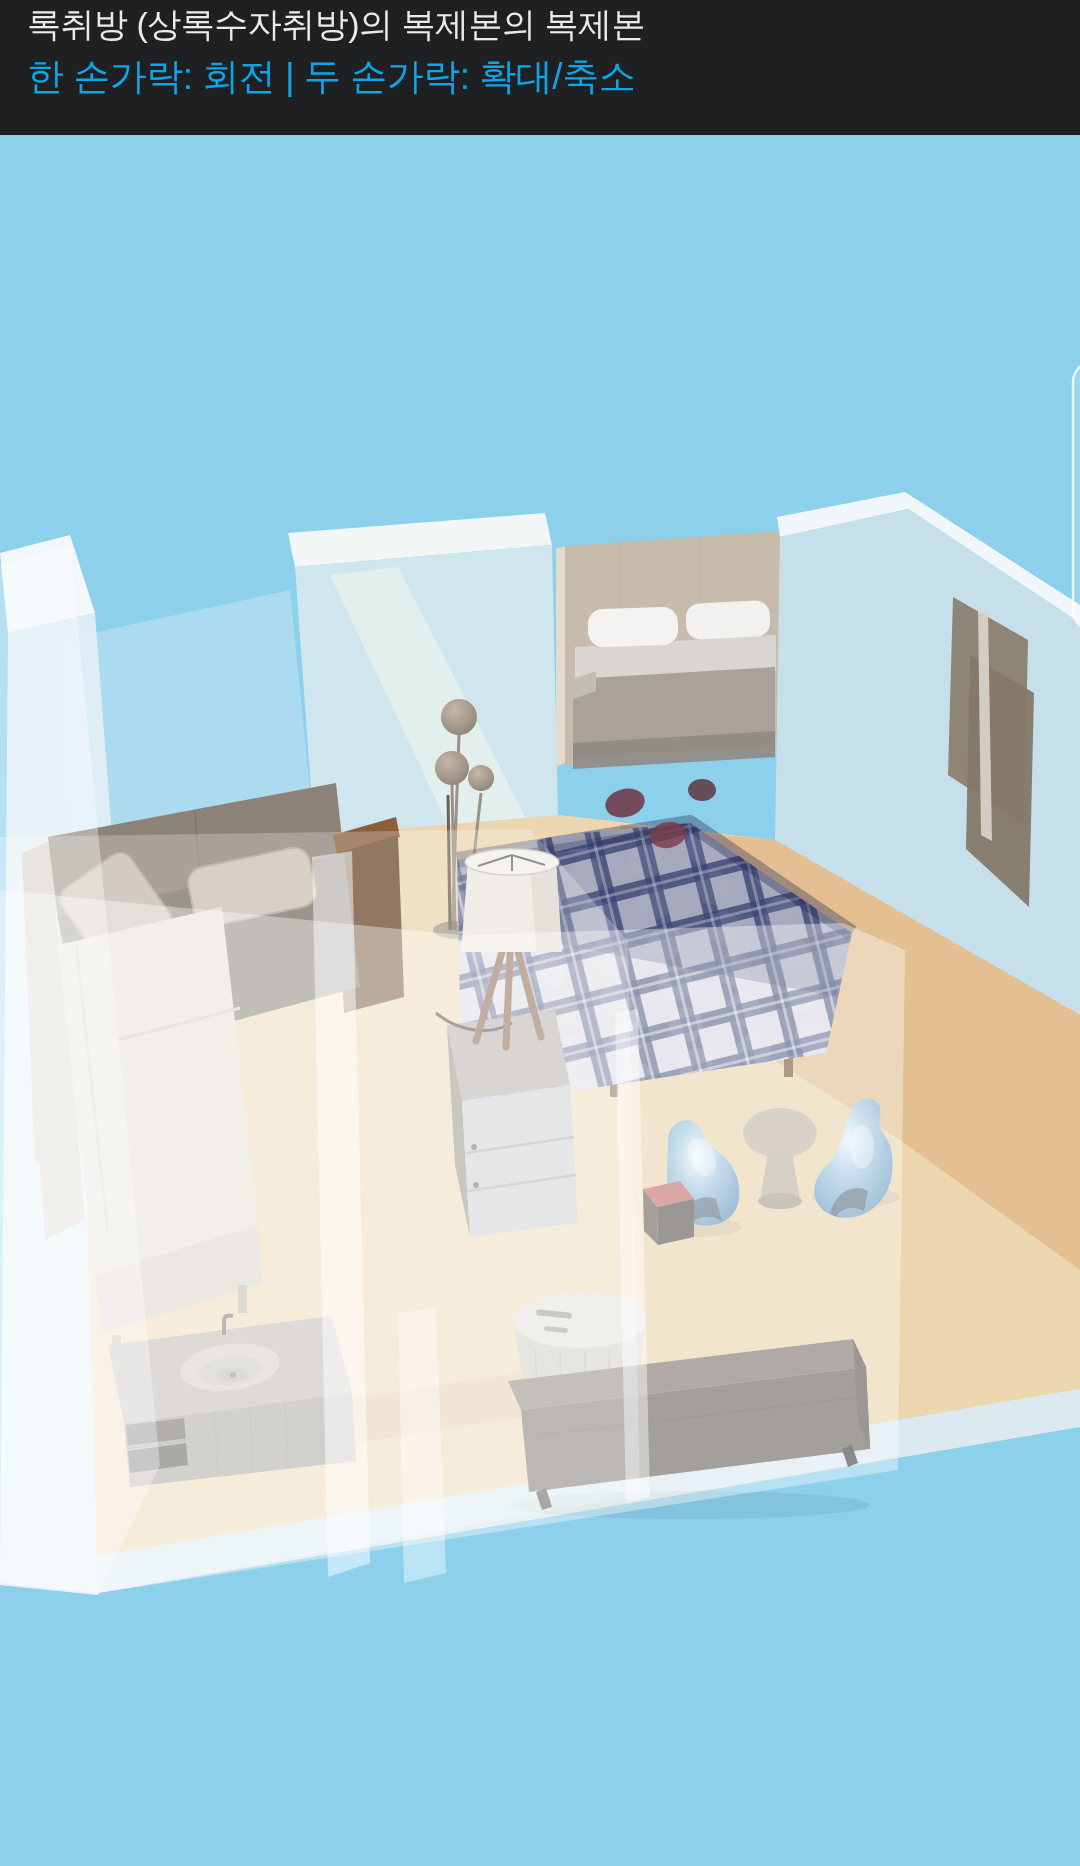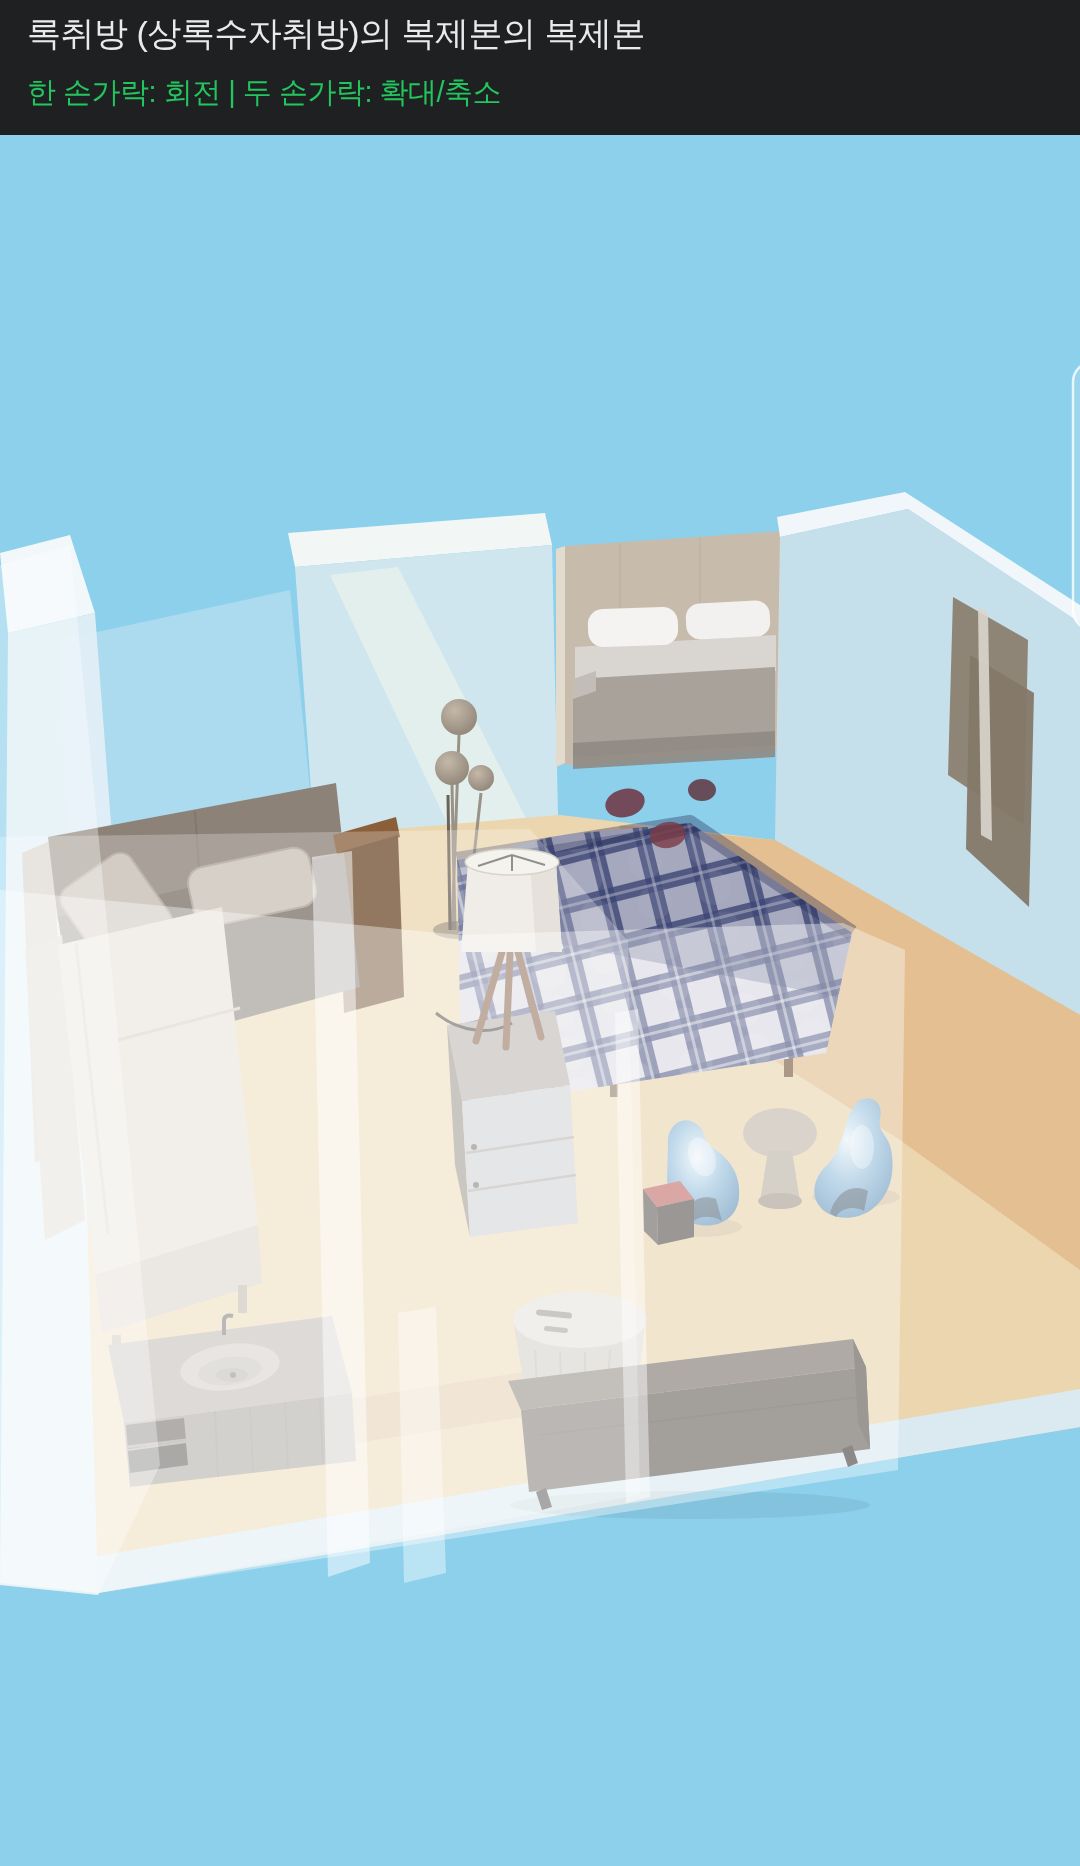--- a/index.html
+++ b/index.html
@@ -1,20 +1,20 @@
 <!DOCTYPE html>
 <html><head>
 <meta charset="utf-8">
 <style>
   html,body{margin:0;padding:0;background:#000;}
   body{width:1080px;height:1866px;overflow:hidden;font-family:"Liberation Sans","DejaVu Sans",sans-serif;}
   .app{width:1080px;height:1866px;display:flex;flex-direction:column;}
-  header{height:135px;box-sizing:border-box;background:#1F2022;padding:11px 0 0 27px;flex:0 0 auto;}
+  header{height:135px;box-sizing:border-box;background:#1F2022;padding:2px 0 0 27px;flex:0 0 auto;}
   .title{font-size:34px;font-weight:500;color:#E9EAEC;letter-spacing:-0.5px;line-height:1.3;}
-  .subtitle{font-size:29px;font-weight:400;color:#22c55e;margin-top:18px;letter-spacing:-0.5px;}
+  .subtitle{font-size:37px;font-weight:400;color:#0ea5e9;margin-top:6px;letter-spacing:-0.5px;}
   .viewport{position:relative;flex:1 1 auto;background:#8CD0EC;}
   .viewport svg{display:block;width:1080px;height:1731px;}
 </style>
 </head>
 <body>
 
 <div class="app">
   <header>
     <div class="title">록취방 (상록수자취방)의 복제본의 복제본</div>
     <div class="subtitle">한 손가락: 회전 | 두 손가락: 확대/축소</div>

